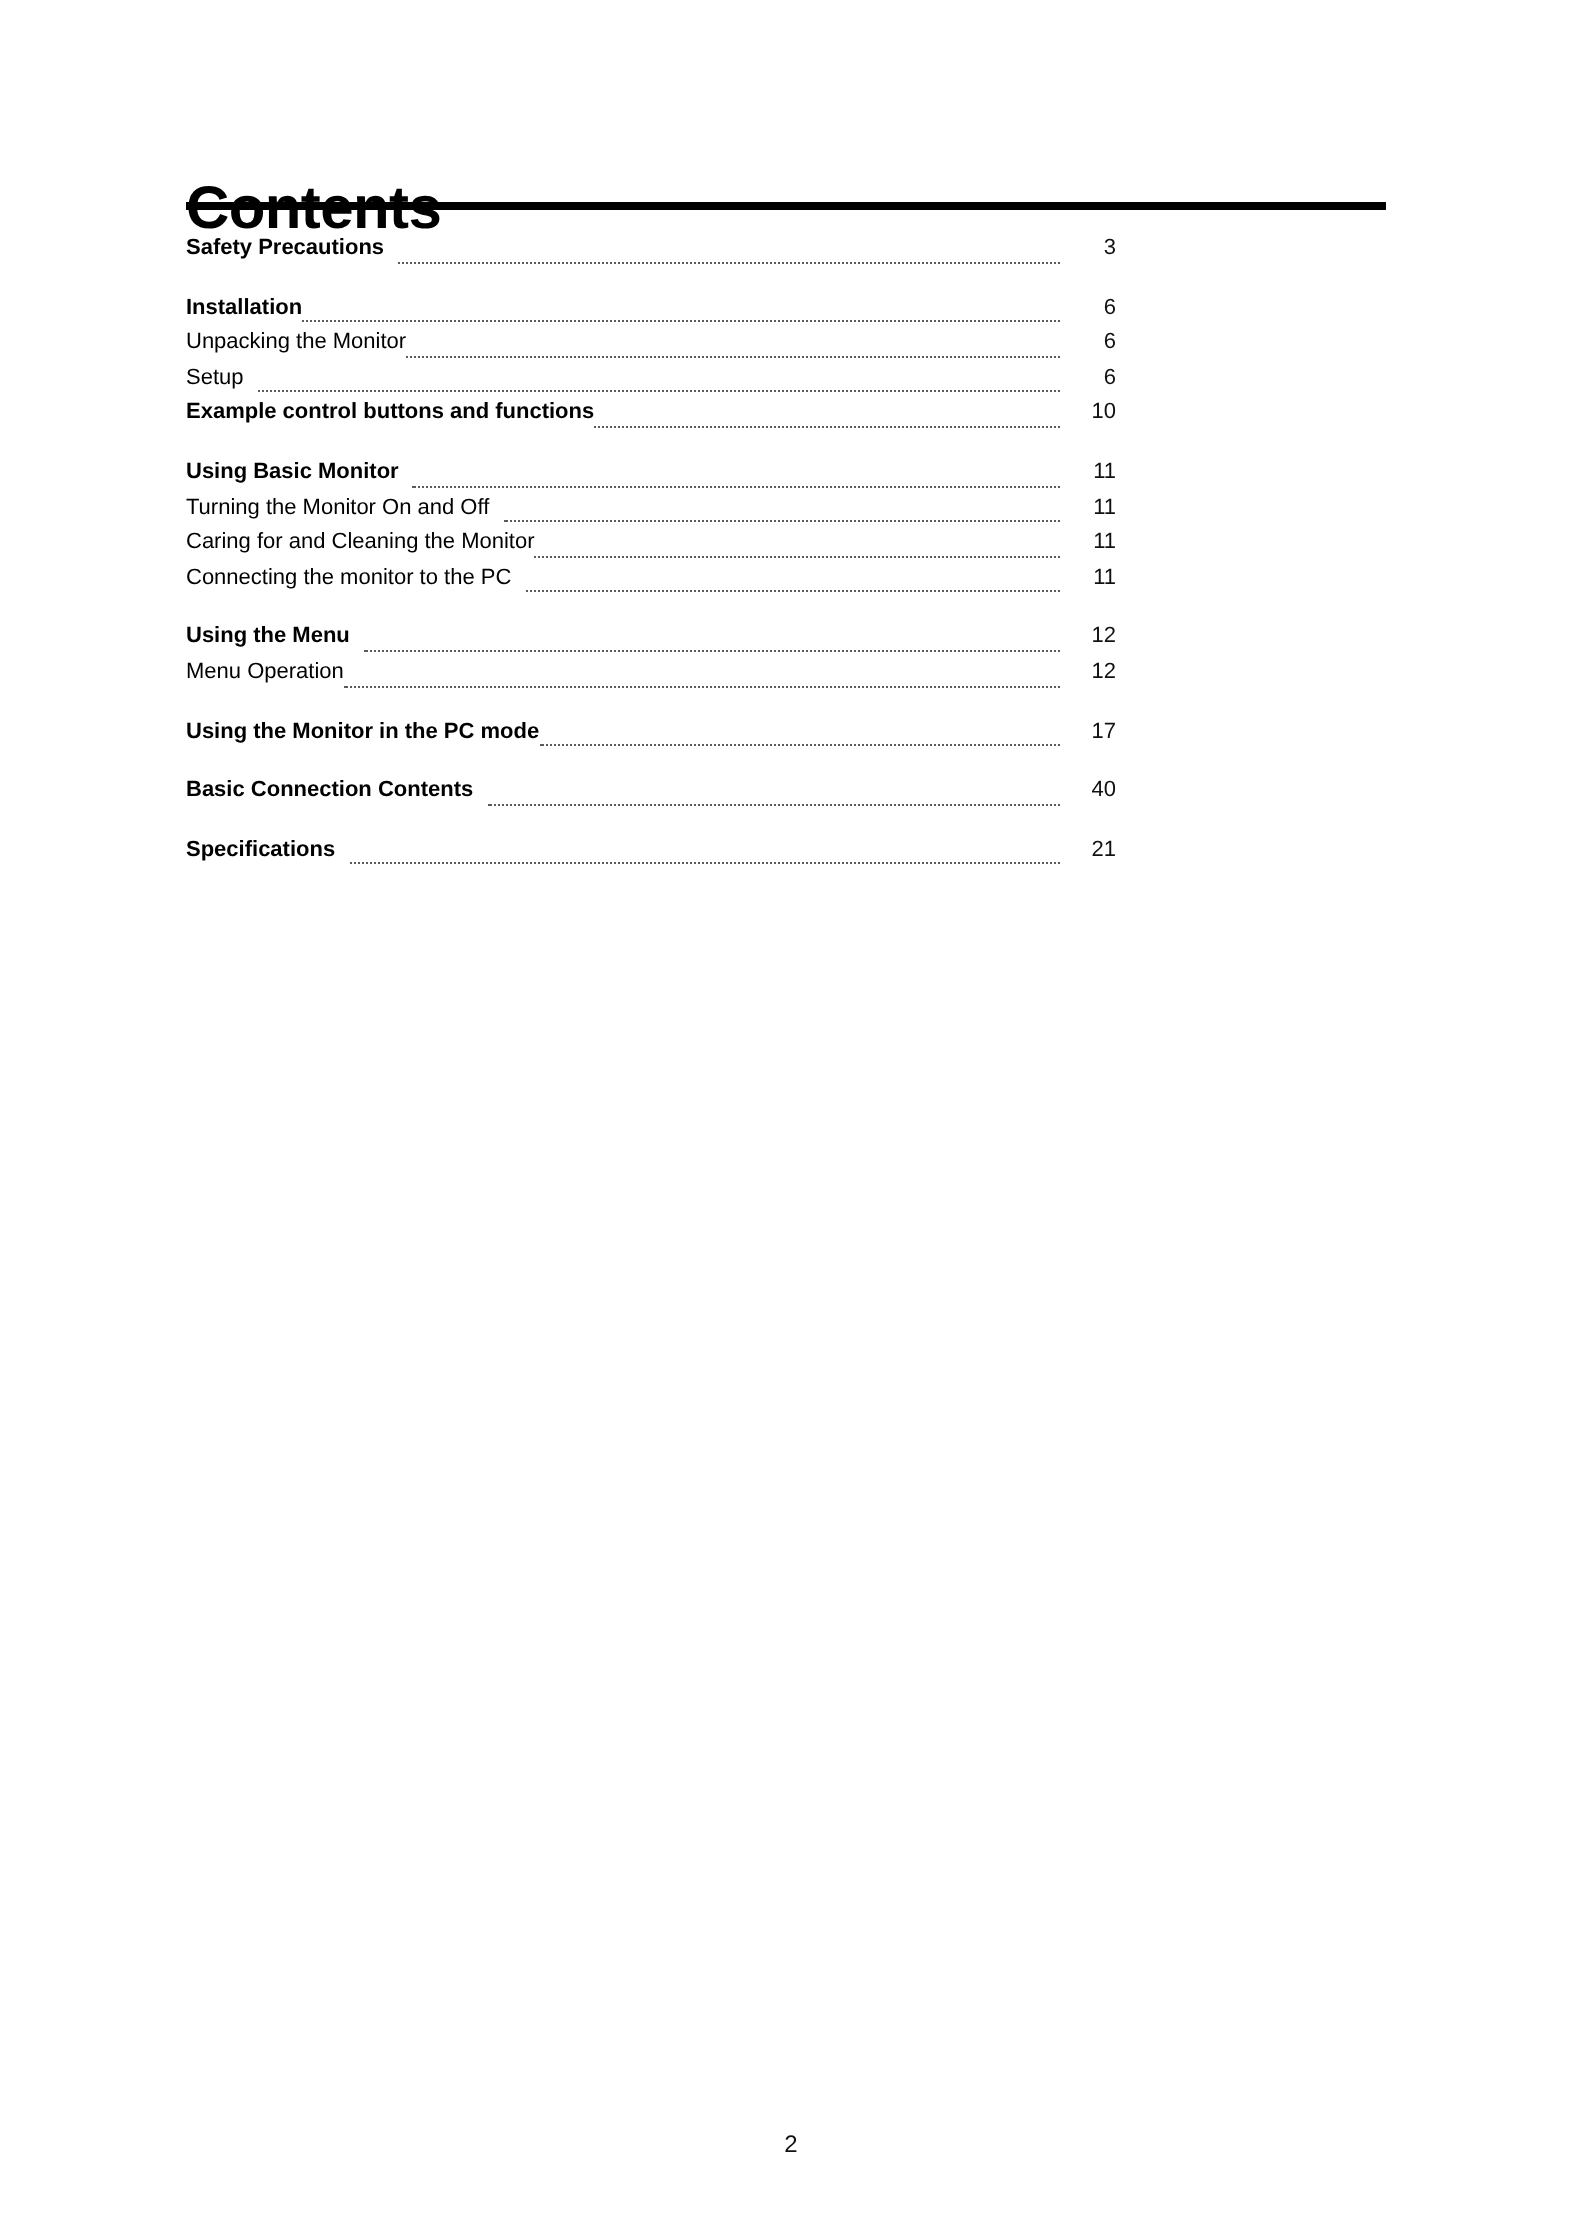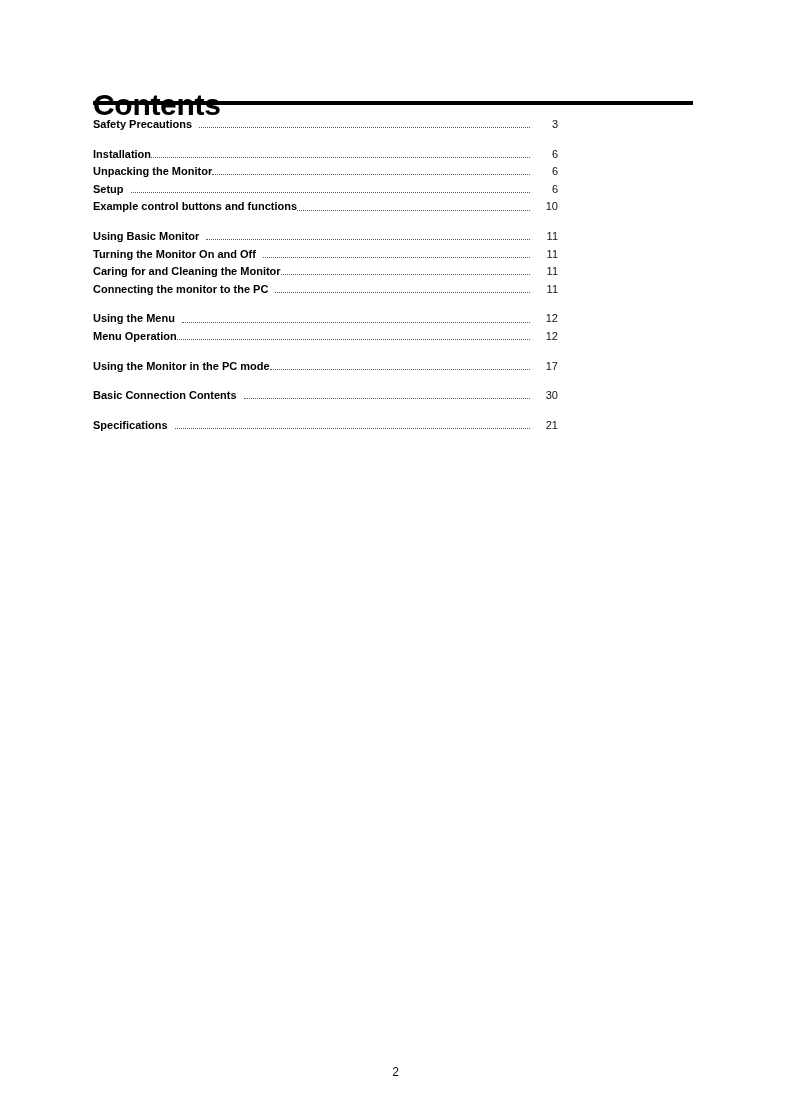--- a/index.html
+++ b/index.html
@@ -60,38 +60,38 @@
   .toc-group {
     margin: 0;
     padding: 0;
   }
   .toc-group + .toc-group {
     margin-top: 12px;
   }
 
   .toc-row {
     display: flex;
-    align-items: center;
+    align-items: flex-end;
     width: 465px;
     height: 17.6px;
     font-size: 11px;
     line-height: 17.6px;
     color: #111111;
     white-space: nowrap;
   }
 
   .toc-row .label {
     flex: 0 0 auto;
     color: #000000;
   }
   .toc-row.lvl1 .label {
     font-weight: bold;
   }
   .toc-row.lvl2 .label {
-    font-weight: bold;
+    font-weight: normal;
   }
 
   
   .toc-row.gap .label {
     padding-right: 7px;
   }
 
   .toc-row .leader {
     flex: 1 1 auto;
     position: relative;
@@ -205,21 +205,21 @@
         <div class="toc-row lvl1">
           <span class="label">Using the Monitor in the PC mode</span>
           <span class="leader"></span>
           <span class="pageno">17</span>
         </div>
       </div>
       <div class="toc-group">
         <div class="toc-row lvl1 gap">
           <span class="label">Basic Connection Contents</span>
           <span class="leader"></span>
-          <span class="pageno">30</span>
+          <span class="pageno">40</span>
         </div>
       </div>
       <div class="toc-group">
         <div class="toc-row lvl1 gap">
           <span class="label">Specifications</span>
           <span class="leader"></span>
           <span class="pageno">21</span>
         </div>
       </div>
     </div>

